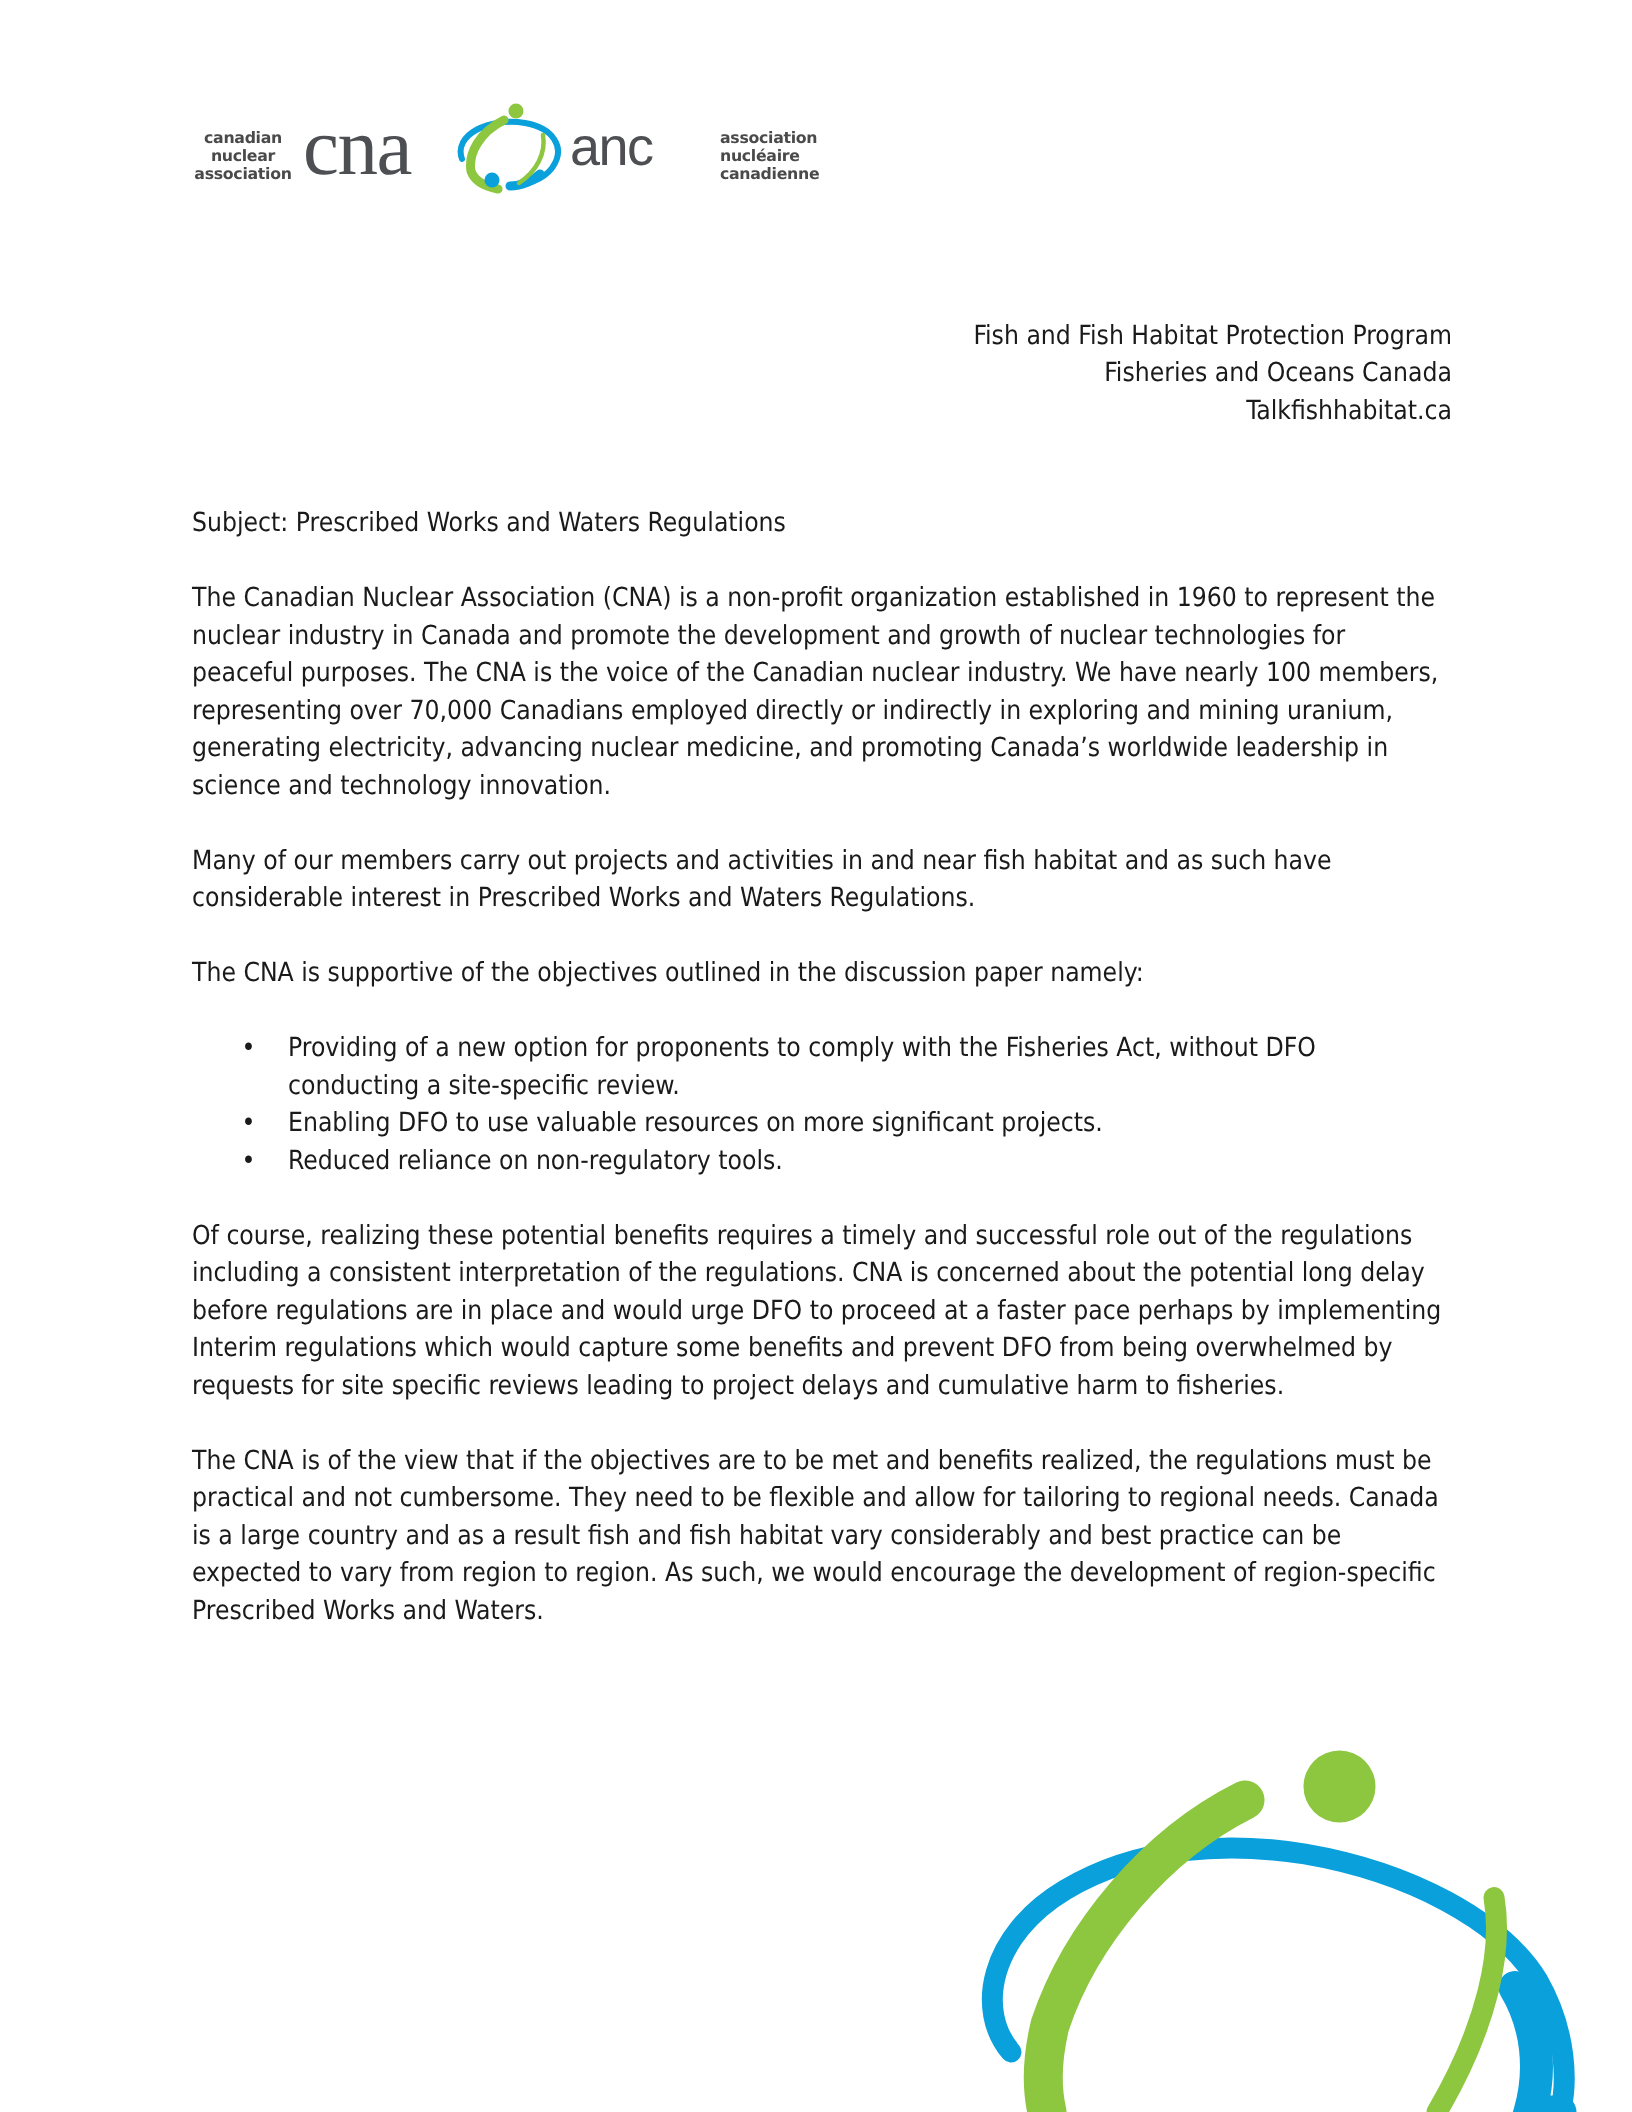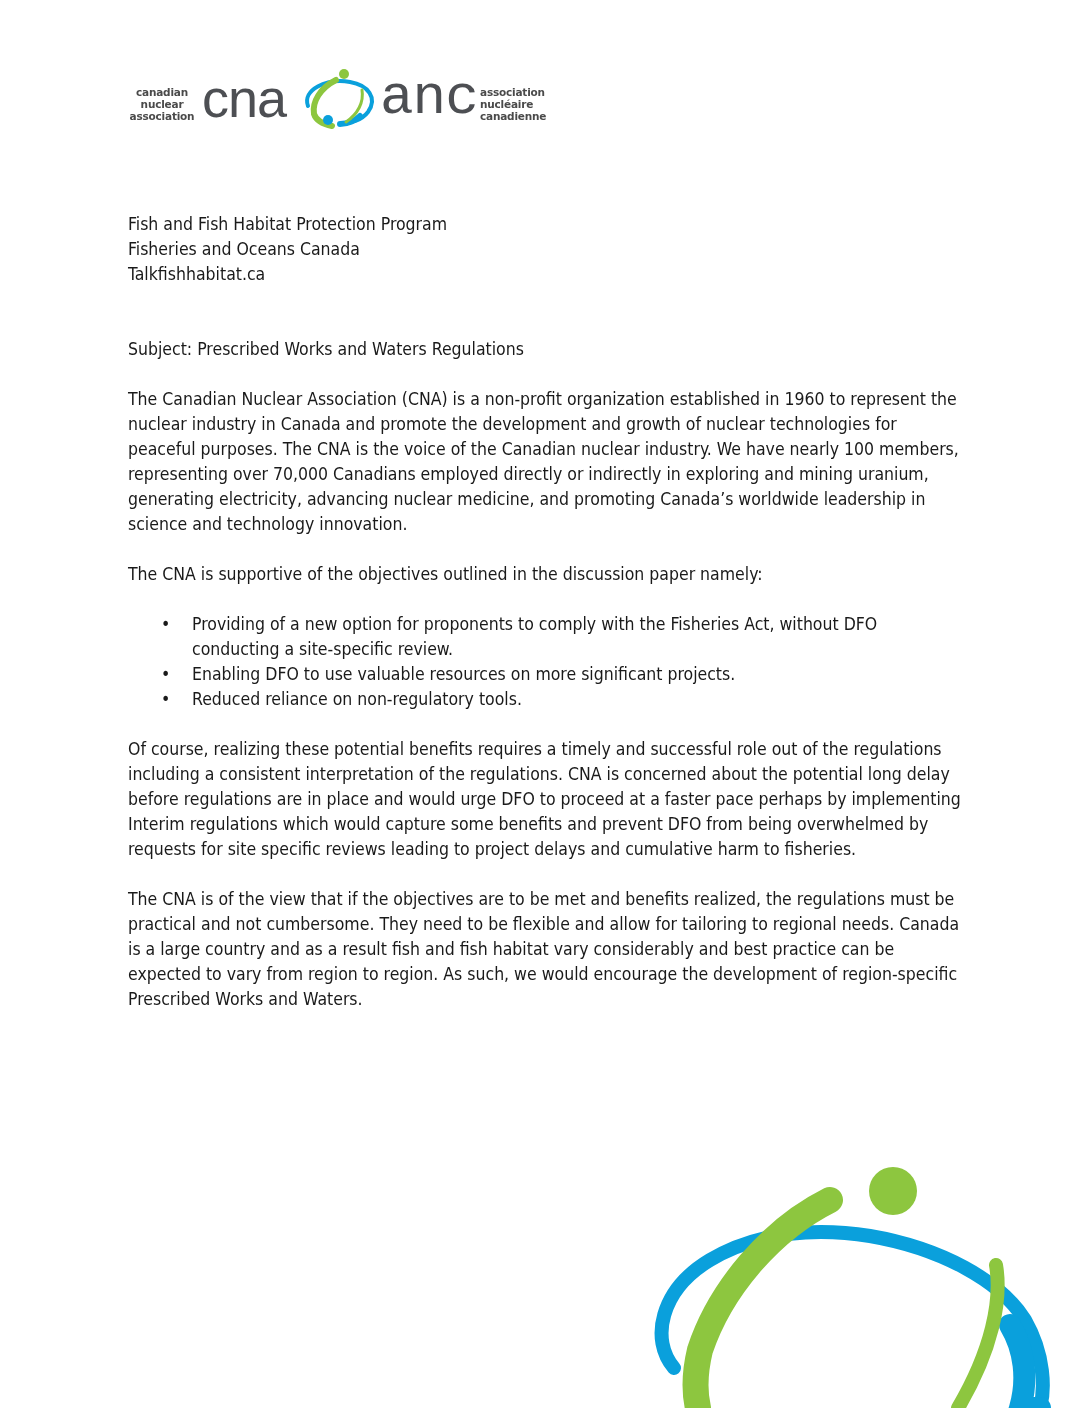--- a/index.html
+++ b/index.html
@@ -1,31 +1,31 @@
 <!DOCTYPE html>
 <html><head>
   <meta charset="utf-8">
   <style>
     html, body { margin: 0; padding: 0; background: #ffffff; }
     body { width: 1088px; height: 1408px; position: relative; overflow: hidden;
            font-family: "DejaVu Sans Condensed", "DejaVu Sans", sans-serif; color: #1a1a1a; }
     .logo { position: absolute; left: 128px; top: 66px; height: 66px; width: 420px; }
     .logo .small-l { position: absolute; left: 0; top: 20px; width: 68px; text-align: center;
       font-family: "DejaVu Sans", sans-serif; font-size: 10.5px; line-height: 12px; color: #4a4a4a; font-weight: bold; letter-spacing: -0.2px; }
-    .logo .big-l { position: absolute; left: 74px; top: 2px; font-family: Liberation Sans, sans-serif;
+    .logo .big-l { position: absolute; left: 74px; top: 2px; font-family: Liberation Serif, serif;
       font-size: 54px; color: #4d4f53; letter-spacing: -1px; line-height: 60px; }
     .logo .emblem { position: absolute; left: 170px; top: 2px; width: 82px; height: 62px; }
-    .logo .big-r { position: absolute; left: 252px; top: 2px; font-family: Liberation Mono, monospace;
-      font-size: 56px; color: #4d4f53; letter-spacing: -1px; line-height: 60px; }
+    .logo .big-r { position: absolute; left: 252px; top: 2px; font-family: Liberation Sans, sans-serif;
+      font-size: 36px; color: #4d4f53; letter-spacing: -1px; line-height: 60px; }
     .logo .small-r { position: absolute; left: 352px; top: 20px; text-align: left;
       font-family: "DejaVu Sans", sans-serif; font-size: 10.5px; line-height: 12px; color: #4a4a4a; font-weight: bold; letter-spacing: -0.2px; }
 
     .doc { position: absolute; left: 128px; top: 212px; width: 840px; font-size: 17.5px; line-height: 25px; }
     .doc p { margin: 0; }
-    .addr { margin-bottom: 50px !important; }
+    .addr { margin-bottom: 50px !important; text-align: right; }
     .subject { font-weight: normal; margin-bottom: 25px !important; }
     .para { margin-bottom: 25px !important; }
     ul.bullets { margin: 0 0 25px 0; padding: 0 0 0 64px; list-style: none; }
     ul.bullets li { position: relative; }
     ul.bullets li::before { content: "•"; position: absolute; left: -31px; top: 0; }
 
     .swirl { position: absolute; left: 640px; top: 1150px; width: 448px; height: 258px; }
   </style>
 </head>
 <body>
@@ -54,20 +54,21 @@
 </div>
 
 <div class="doc">
   <p class="addr">
     <span>Fish and Fish Habitat Protection Program</span><br>
     <span>Fisheries and Oceans Canada</span><br>
     <span>Talkfishhabitat.ca</span>
   </p>
   <p class="subject">Subject: Prescribed Works and Waters Regulations</p>
   <p class="para">The Canadian Nuclear Association (CNA) is a non-profit organization established in 1960 to represent the nuclear industry in Canada and promote the development and growth of nuclear technologies for peaceful purposes. The CNA is the voice of the Canadian nuclear industry. We have nearly 100 members, representing over 70,000 Canadians employed directly or indirectly in exploring and mining uranium, generating electricity, advancing nuclear medicine, and promoting Canada’s worldwide leadership in science and technology innovation.</p>
+  <p class="para">Many of our members carry out projects and activities in and near fish habitat and as such have considerable interest in Prescribed Works and Waters Regulations.</p>
   <p class="para">The CNA is supportive of the objectives outlined in the discussion paper namely:</p>
   <ul class="bullets">
     <li>Providing of a new option for proponents to comply with the Fisheries Act, without DFO conducting a site-specific review.</li>
     <li>Enabling DFO to use valuable resources on more significant projects.</li>
     <li>Reduced reliance on non-regulatory tools.</li>
   </ul>
   <p class="para">Of course, realizing these potential benefits requires a timely and successful role out of the regulations including a consistent interpretation of the regulations. CNA is concerned about the potential long delay before regulations are in place and would urge DFO to proceed at a faster pace perhaps by implementing Interim regulations which would capture some benefits and prevent DFO from being overwhelmed by requests for site specific reviews leading to project delays and cumulative harm to fisheries.</p>
   <p class="para">The CNA is of the view that if the objectives are to be met and benefits realized, the regulations must be practical and not cumbersome. They need to be flexible and allow for tailoring to regional needs. Canada is a large country and as a result fish and fish habitat vary considerably and best practice can be expected to vary from region to region.  As such, we would encourage the development of region-specific Prescribed Works and Waters.</p>
 </div>
 

